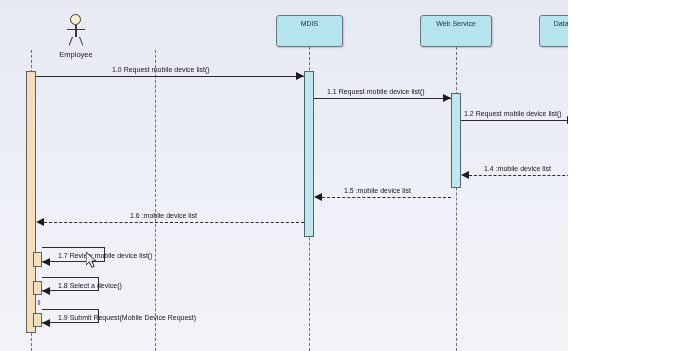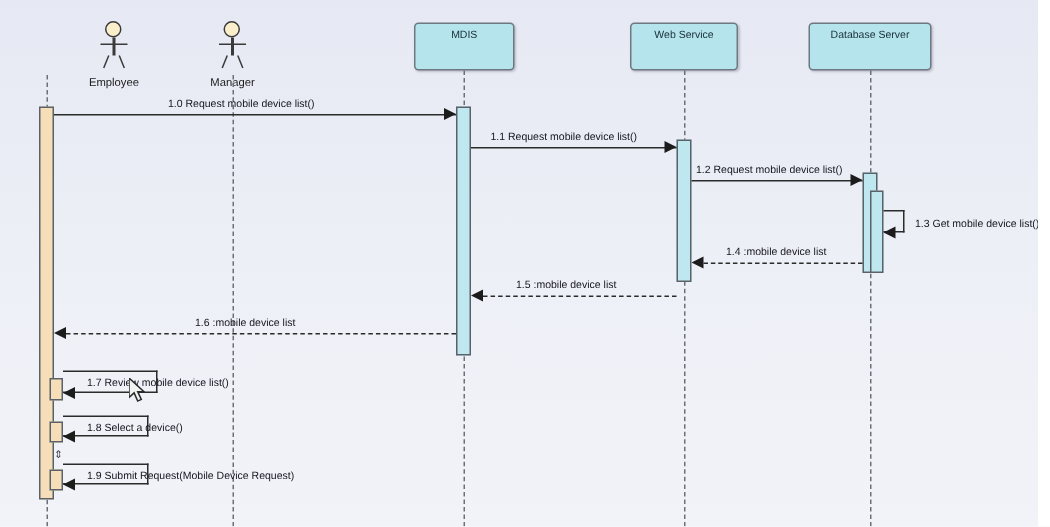--- a/index.html
+++ b/index.html
@@ -6,21 +6,21 @@
     margin: 0;
     padding: 0;
     background: #ffffff;
   }
   body {
     font-family: "Liberation Sans", sans-serif;
   }
 
   #canvas {
     position: relative;
-    width: 692px;
+    width: 568px;
     height: 351px;
     background: #e8eaf4;
     overflow: hidden;
     box-sizing: border-box;
   }
 
   
   #canvas::before {
     content: "";
     position: absolute;
@@ -178,30 +178,20 @@
     <div class="actor-figure">
       <div class="actor-head"></div>
       <div class="actor-body"></div>
       <div class="actor-arms"></div>
       <div class="actor-leg-l"></div>
       <div class="actor-leg-r"></div>
     </div>
     <div class="actor-label">Employee</div>
   </div>
 
-  <div class="actor" style="left:110px; top:14px;">
-    <div class="actor-figure">
-      <div class="actor-head"></div>
-      <div class="actor-body"></div>
-      <div class="actor-arms"></div>
-      <div class="actor-leg-l"></div>
-      <div class="actor-leg-r"></div>
-    </div>
-    <div class="actor-label">Manager</div>
-  </div>
 
   <div class="objbox" style="left:276px; top:15px; width:67px; height:32px;">
     <div class="objbox-label">MDIS</div>
   </div>
 
   <div class="objbox" style="left:420px; top:15px; width:72px; height:32px;">
     <div class="objbox-label">Web Service</div>
   </div>
 
   <div class="objbox" style="left:539px; top:15px; width:82px; height:32px;">

